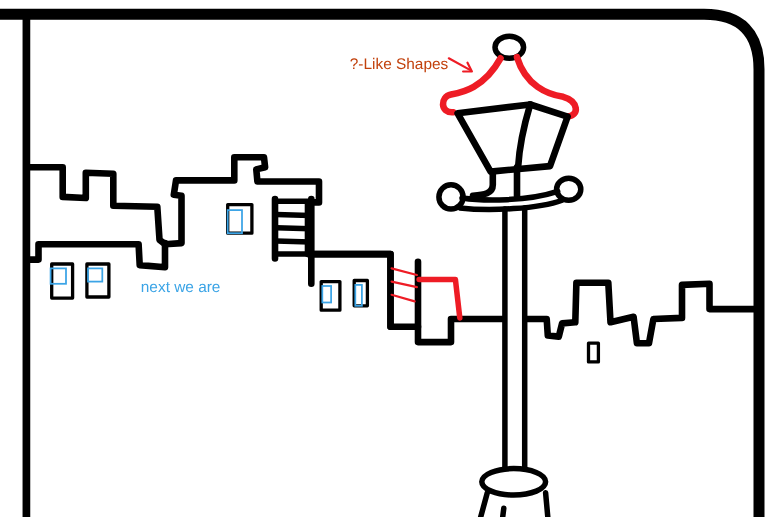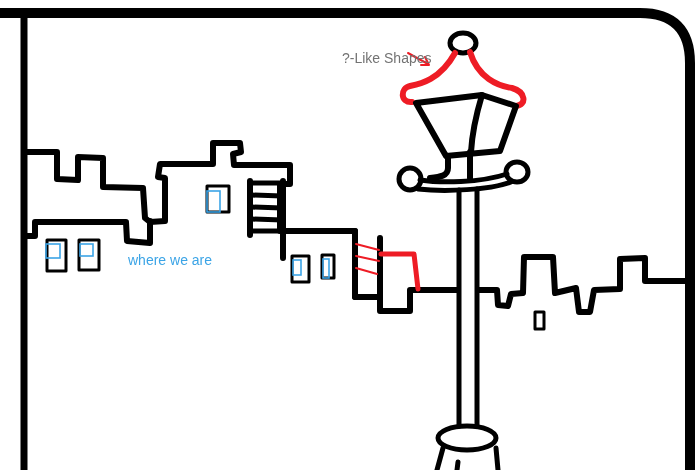--- a/index.html
+++ b/index.html
@@ -1,21 +1,21 @@
 <!DOCTYPE html>
 <html><head>
 <meta charset="utf-8">
 <style>
   html, body { margin: 0; padding: 0; background: #ffffff; }
   body { width: 700px; height: 470px; overflow: hidden; position: relative; font-family: "Liberation Sans", "DejaVu Sans", sans-serif; }
   svg { position: absolute; left: 0; top: 0; }
   .ink { fill: none; stroke: #000; stroke-linecap: round; stroke-linejoin: round; }
   .red { fill: none; stroke: #ee1c25; stroke-linecap: round; stroke-linejoin: round; }
   .blue { fill: none; stroke: #3ba4e6; stroke-width: 1.6; }
-  .label-red { position: absolute; left: 318px; top: 50px; font-size: 14px; color: #737373; white-space: nowrap; margin-left: 24px; }
+  .label-red { position: absolute; left: 318px; top: 50px; font-size: 14px; color: #c2410c; white-space: nowrap; }
   .note { position: absolute; left: 128px; top: 252px; font-size: 14px; line-height: 17px; color: #3ba4e6; width: 240px; }
   .note div { white-space: nowrap; }
 </style>
 </head>
 <body>
 
 <svg width="700" height="470" viewBox="0 0 700 470">
 
   <g>
     <path class="ink" stroke-width="10" d="M0,13 L640,13 Q690,13 690,63 L690,470"></path>
@@ -85,14 +85,14 @@
 
   <g>
     <path class="red" stroke-width="2" d="M408,53 L428,64"></path>
     <path class="red" stroke-width="2" d="M421,65 L429,65 L425,57"></path>
   </g>
 </svg>
 
 <div class="label-red">?-Like Shapes</div>
 
 <div class="note">
-  <div>where we are</div>
+  <div>next we are</div>
 </div>
 
 </body></html>

